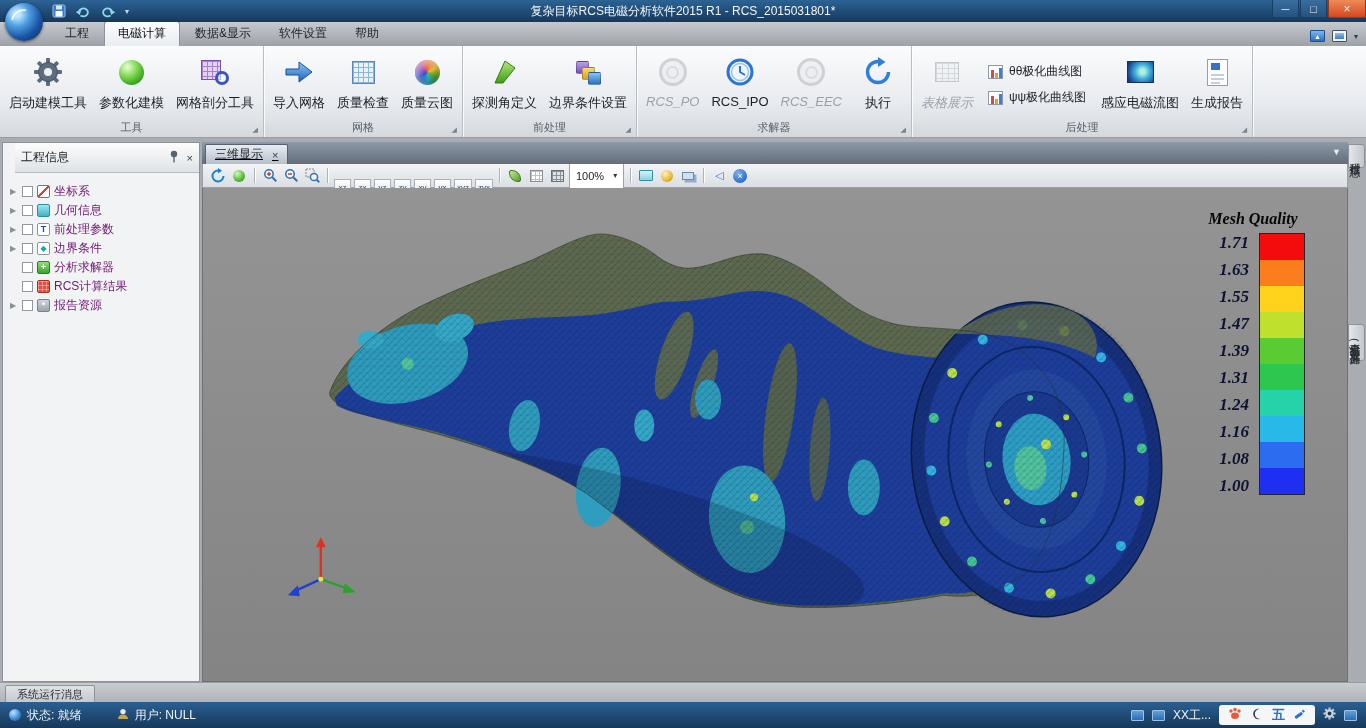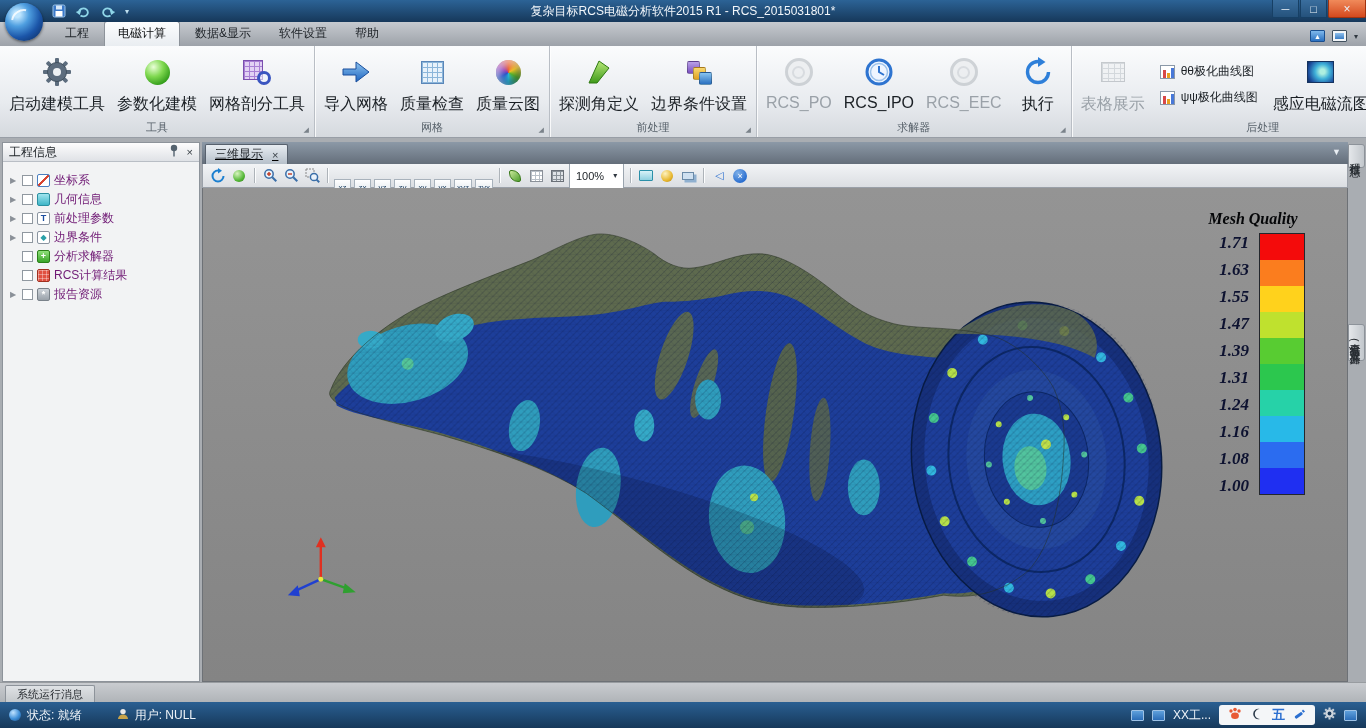--- a/index.html
+++ b/index.html
@@ -38,22 +38,22 @@
   .chev { font-size:8px; color:#303840; }
 
   
   .ribbon { position:absolute; top:46px; left:0; right:0; height:92px;
     background:linear-gradient(#fbfcfd,#e8ebef 62%,#d5d9de); border-bottom:1px solid #989ea6; display:flex; z-index:20; }
   .rgroup { height:100%; display:flex; flex-direction:column; border-right:1px solid #b9bec5;
     box-shadow:1px 0 0 rgba(255,255,255,.8); position:relative; padding:3px 3px 0; }
   .rbtns { flex:1; display:flex; align-items:stretch; }
   .rbtn { min-width:60px; padding:2px 6px 0; display:flex; flex-direction:column; align-items:center; gap:1px; border-radius:3px; }
   .ricon { height:42px; display:flex; align-items:center; justify-content:center; }
-  .rtext { font-size:16px; color:#1b2025; white-space:nowrap; }
-  .rbtn.disabled .rtext, .rbtn-sm.disabled span { color:#9aa1a8; }
+  .rtext { font-size:13px; color:#1b2025; white-space:nowrap; }
+  .rbtn.disabled .rtext, .rbtn-sm.disabled span { color:#9aa1a8;font-style:italic; }
   .rbtn.disabled .ricon { opacity:.65; filter:grayscale(.3); }
   .glabel { height:17px; display:flex; justify-content:center; font-size:11px; color:#555f68; position:relative; }
   .glauncher { position:absolute; right:2px; bottom:3px; font-size:7px; color:#7a828a; }
   .rcol { display:flex; flex-direction:column; justify-content:center; gap:5px; padding:0 5px; }
   .rbtn-sm { display:flex; align-items:center; gap:6px; font-size:12px; color:#1b2025; padding:2px 4px; border-radius:2px; white-space:nowrap; }
 
   
   .ic-sphere { width:25px; height:25px; border-radius:50%;
     background:radial-gradient(circle at 34% 28%, #eaffd8, #7fd84f 40%, #2f9a18 78%, #17630a); }
   .ic-gridblue { width:23px; height:23px; border:1px solid #5a86b8; background-color:#e8f2fb;
@@ -82,22 +82,22 @@
   .ic-report { width:21px; height:27px; background:#fdfdfe; border:1px solid #8fa0ae;
     background-image:linear-gradient(#3a70c0,#3a70c0),linear-gradient(#c2cedb,#c2cedb),linear-gradient(#c2cedb,#c2cedb),linear-gradient(#c2cedb,#c2cedb);
     background-size:9px 7px,13px 2px,13px 2px,9px 2px; background-position:3px 3px,3px 14px,3px 18px,3px 22px; background-repeat:no-repeat; }
   .ic-circle { width:28px; height:28px; border-radius:50%; border:3px solid #b9c0c8; background:#e9ecef;
     display:flex; align-items:center; justify-content:center; }
   .ic-circle i { width:13px; height:13px; border-radius:50%; border:2px solid #c9cfd6; }
 
   
   .lpanel { position:absolute; left:2px; top:142px; width:198px; bottom:46px; background:#f2f3f4;
     border:1px solid #8d939a; z-index:10; }
-  .lphead { height:19px; background:linear-gradient(#fdfdfd,#dfe2e6); border-bottom:1px solid #b9bec5;
-    display:flex; align-items:center; padding:0 6px; font-size:12px; color:#1c2126; }
+  .lphead { height:30px; background:linear-gradient(#fdfdfd,#dfe2e6); border-bottom:1px solid #b9bec5;
+    display:flex; align-items:center; padding:0 6px; font-size:12px; color:#1c2126;margin-left:12px; }
   .lphead .sp { margin-left:auto; display:flex; gap:8px; align-items:center; color:#3a4248; }
   .tree { padding:9px 0 0 5px; }
   .trow { display:flex; align-items:center; height:19px; gap:4px; }
   .texp { width:10px; font-size:8px; color:#8a9098; text-align:center; }
   .texp.hidden { visibility:hidden; }
   .tcheck { width:11px; height:11px; border:1px solid #9098a0; background:#fff; }
   .ticon { width:13px; height:13px; border-radius:2px; display:flex; align-items:center; justify-content:center;
     font-size:9px; font-weight:bold; line-height:1; }
   .tlabel { font-size:12px; color:#701a75; }
   .ti0 { background:#fff; border:1px solid #4a7fc0;

